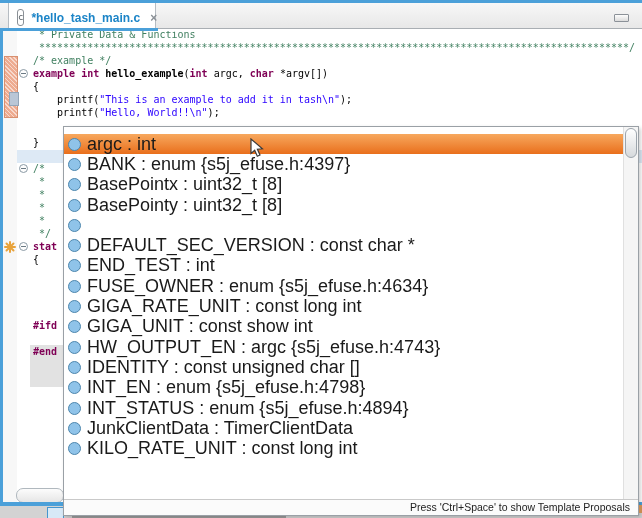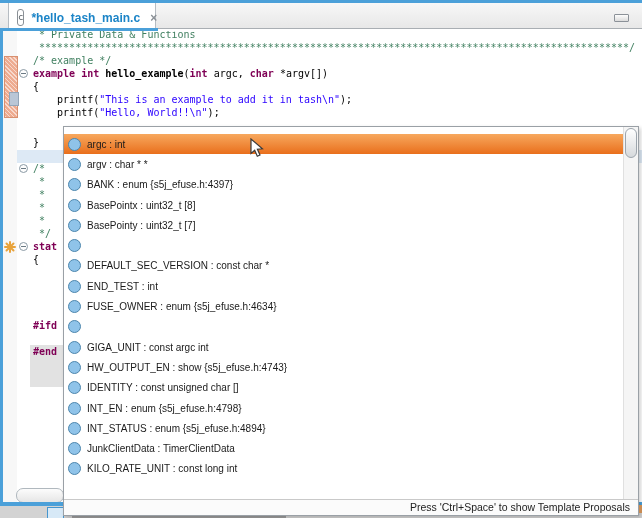--- a/index.html
+++ b/index.html
@@ -46,21 +46,21 @@
   .pl{color:#000;}
   .str{color:#2a00ff;}
   .cur-line{position:absolute;left:17px;top:119px;width:625px;height:13px;background:#dde9f5;}
   .inactive-bg{position:absolute;left:30px;top:314px;width:220px;height:42px;background:#e2e2e2;}
   .hscroll{position:absolute;left:16px;top:457px;width:46px;height:13px;border:1px solid #b0b8be;
            border-radius:7px;background:linear-gradient(#fcfcfc,#e6e6e6);}
   
   .popup{position:absolute;left:63px;top:126px;width:576px;height:390px;background:#fff;
          border:1px solid #9aa0a6;box-sizing:border-box;z-index:10;box-shadow:2px 2px 4px rgba(0,0,0,.18);}
   .popup ul{list-style:none;margin:0;padding:7px 0 0 0;position:absolute;left:0;top:0;right:14px;bottom:16px;overflow:hidden;}
-  .popup li{height:20.3px;display:flex;align-items:center;padding-left:4px;font-size:10px;color:#1a1a1a;white-space:nowrap;}
+  .popup li{height:20.3px;display:flex;align-items:center;padding-left:4px;font-size:18px;color:#1a1a1a;white-space:nowrap;}
   .popup li.selected{background:linear-gradient(#f7a85e,#e96f1c);}
   .p-icon{display:inline-block;width:11px;height:11px;border-radius:50%;background:#8fc3e9;
           border:1.5px solid #4d86ad;margin-right:6px;flex:none;}
   .popup-sb{position:absolute;right:0;top:0;bottom:16px;width:14px;background:#f5f5f5;border-left:1px solid #e0e0e0;}
   .popup-sb .thumb{position:absolute;left:1px;right:1px;top:1px;height:30px;border:1px solid #9da5ad;
           border-radius:7px;background:linear-gradient(#ffffff,#d6d9dc);box-sizing:border-box;}
   .popup-footer{position:absolute;left:0;right:0;bottom:0;height:16px;background:#fbfbfb;
           border-top:1px solid #c9c9c9;font-size:10.5px;color:#222;text-align:right;
           line-height:15px;padding-right:8px;box-sizing:border-box;}
   .grip{position:absolute;left:639px;top:505px;width:3px;height:8px;background:#c98b52;z-index:11;}
@@ -143,59 +143,56 @@
   <div class="bottom-bluesq"></div>
 
   <div class="popup">
     <ul>
       <li class="selected">
           <span class="p-icon"></span>
           <span>argc : int</span>
         </li>
       <li>
           <span class="p-icon"></span>
-          <span>argv : char * *</span>
-        </li>
-      <li>
-          <span class="p-icon"></span>
           <span>BANK : enum {s5j_efuse.h:4397}</span>
         </li>
       <li>
           <span class="p-icon"></span>
           <span>BasePointx : uint32_t [8]</span>
         </li>
       <li>
           <span class="p-icon"></span>
-          <span>BasePointy : uint32_t [7]</span>
+          <span>BasePointy : uint32_t [8]</span>
         </li>
       <li>
           <span class="p-icon"></span>
         </li>
       <li>
           <span class="p-icon"></span>
           <span>DEFAULT_SEC_VERSION : const char *</span>
         </li>
       <li>
           <span class="p-icon"></span>
           <span>END_TEST : int</span>
         </li>
       <li>
           <span class="p-icon"></span>
           <span>FUSE_OWNER : enum {s5j_efuse.h:4634}</span>
         </li>
       <li>
           <span class="p-icon"></span>
-        </li>
-      <li>
-          <span class="p-icon"></span>
-          <span>GIGA_UNIT : const argc int</span>
-        </li>
-      <li>
-          <span class="p-icon"></span>
-          <span>HW_OUTPUT_EN : show {s5j_efuse.h:4743}</span>
+          <span>GIGA_RATE_UNIT : const long int</span>
+        </li>
+      <li>
+          <span class="p-icon"></span>
+          <span>GIGA_UNIT : const show int</span>
+        </li>
+      <li>
+          <span class="p-icon"></span>
+          <span>HW_OUTPUT_EN : argc {s5j_efuse.h:4743}</span>
         </li>
       <li>
           <span class="p-icon"></span>
           <span>IDENTITY : const unsigned char []</span>
         </li>
       <li>
           <span class="p-icon"></span>
           <span>INT_EN : enum {s5j_efuse.h:4798}</span>
         </li>
       <li>

